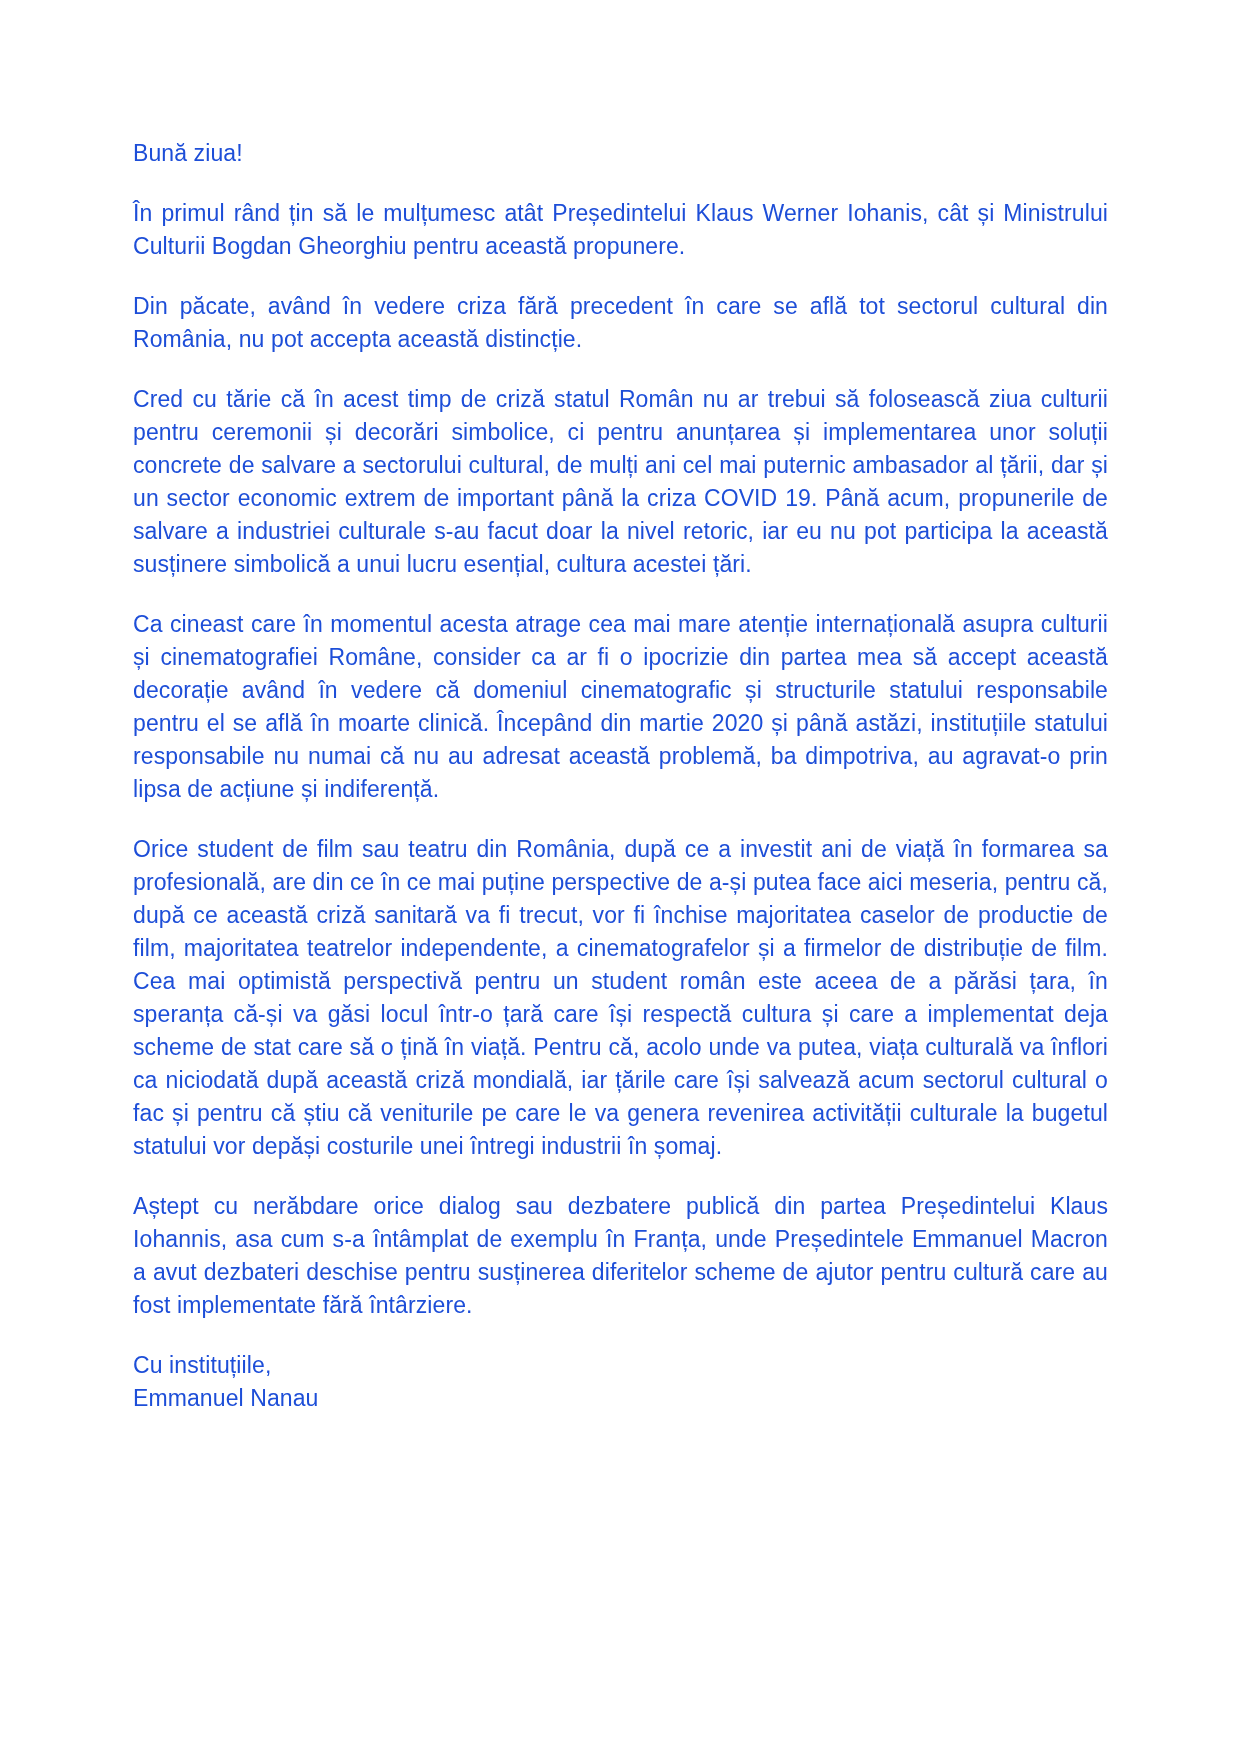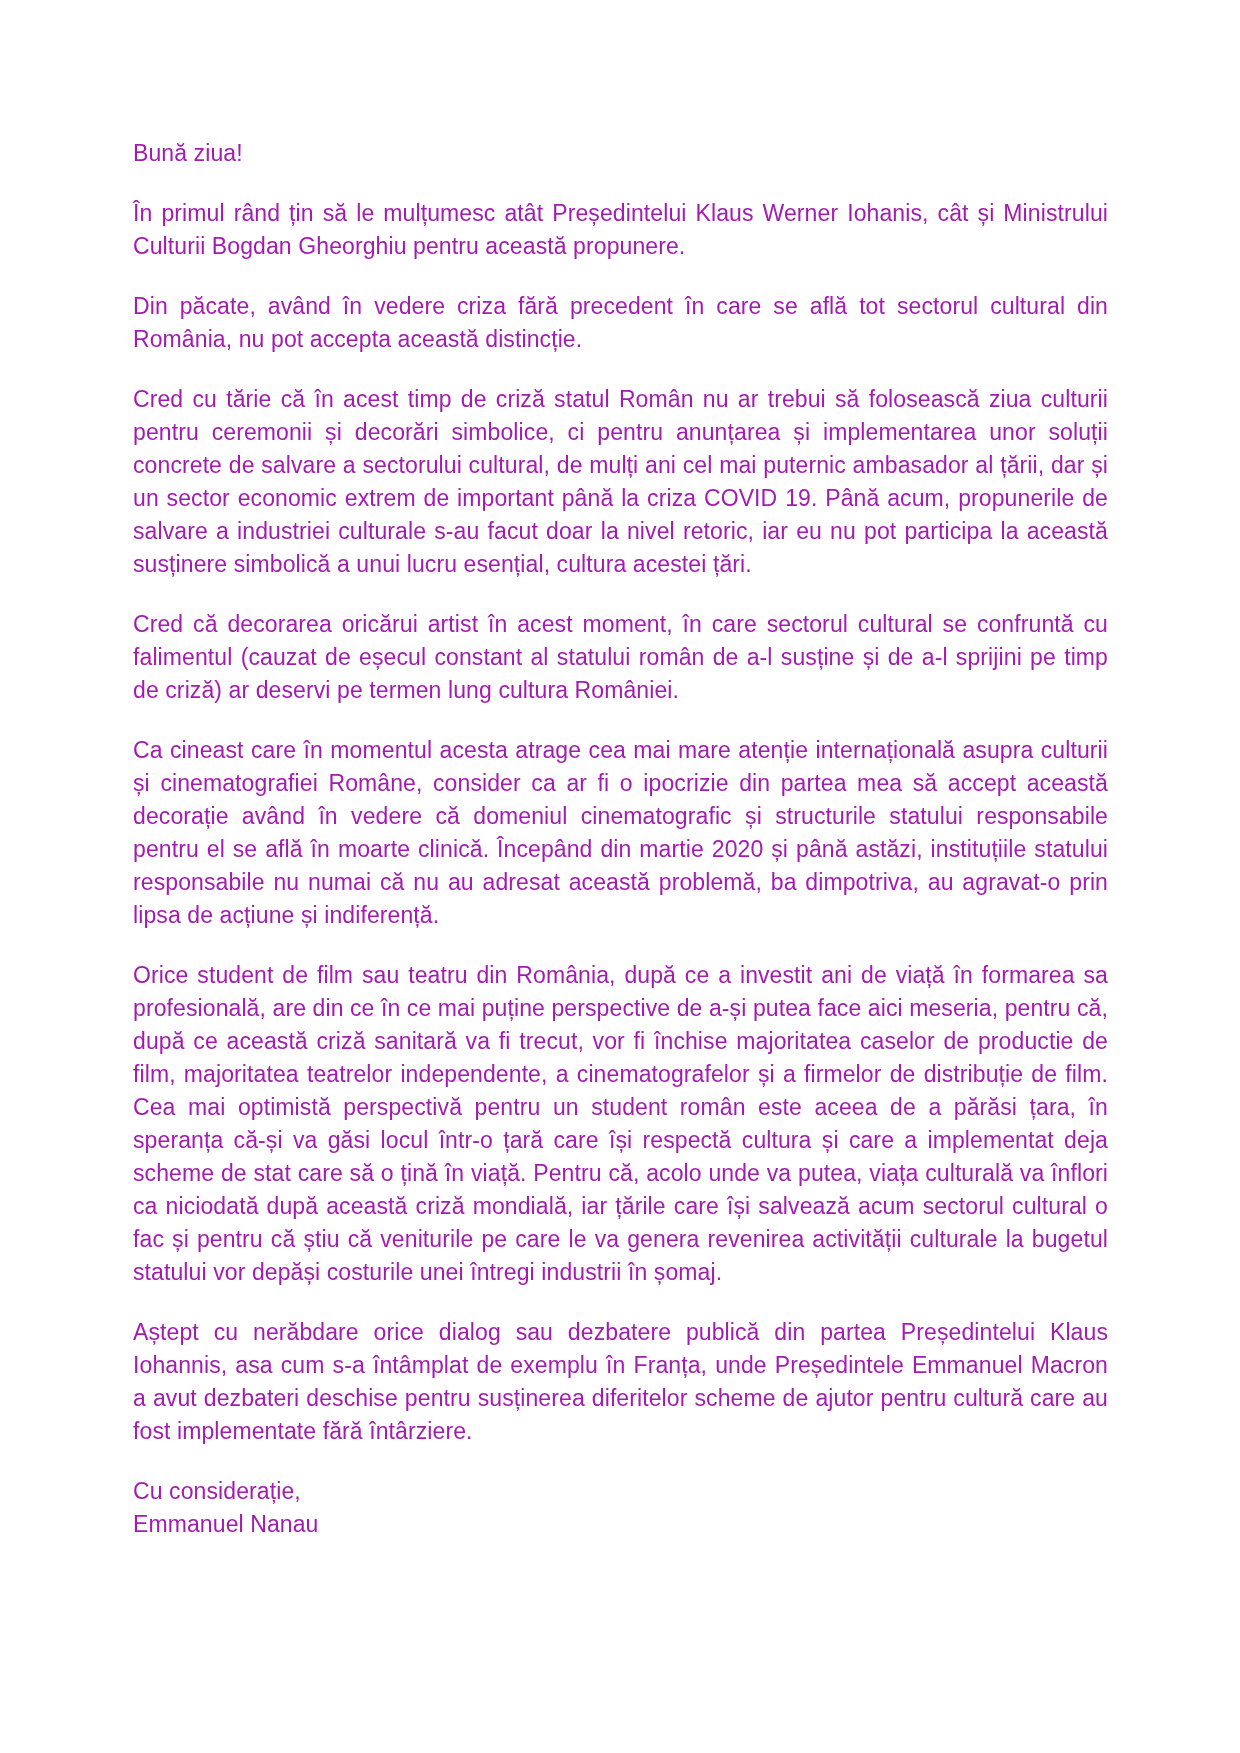--- a/index.html
+++ b/index.html
@@ -13,21 +13,21 @@
     position: relative;
     font-family: "Liberation Sans", "DejaVu Sans", sans-serif;
     -webkit-font-smoothing: antialiased;
   }
   .page {
     box-sizing: border-box;
     width: 1240px;
     height: 1753px;
     padding: 137px 132px 0 133px;
     background: #ffffff;
-    color: #a21caf;
+    color: #1d4ed8;
     overflow: hidden;
   }
   .page p {
     margin: 0 0 27px 0;
     font-size: 23px;
     line-height: 33px;
     letter-spacing: 0.1px;
   }
   .greeting {
     text-align: left;
@@ -48,24 +48,23 @@
 
 <div class="page">
   <p class="greeting">Bună ziua!</p>
 
   <p class="para">În primul rând țin să le mulțumesc atât Președintelui Klaus Werner Iohanis, cât și Ministrului Culturii Bogdan Gheorghiu pentru această propunere.</p>
 
   <p class="para">Din păcate, având în vedere criza fără precedent în care se află tot sectorul cultural din România, nu pot accepta această distincție.</p>
 
   <p class="para">Cred cu tărie că în acest timp de criză statul Român nu ar trebui să folosească ziua culturii pentru ceremonii și decorări simbolice, ci pentru anunțarea și implementarea unor soluții concrete de salvare a sectorului cultural, de mulți ani cel mai puternic ambasador al țării, dar și un sector economic extrem de important până la criza COVID 19. Până acum, propunerile de salvare a industriei culturale s-au facut doar la nivel retoric, iar eu nu pot participa la această susținere simbolică a unui lucru esențial, cultura acestei țări.</p>
 
-  <p class="para">Cred că decorarea oricărui artist în acest moment, în care sectorul cultural se confruntă cu falimentul (cauzat de eșecul constant al statului român de a-l susține și de a-l sprijini pe timp de criză) ar deservi pe termen lung cultura României.</p>
 
   <p class="para">Ca cineast care în momentul acesta atrage cea mai mare atenție internațională asupra culturii și cinematografiei Române, consider ca ar fi o ipocrizie din partea mea să accept această decorație având în vedere că domeniul cinematografic și structurile statului responsabile pentru el se află în moarte clinică. Începând din martie 2020 și până astăzi, instituțiile statului responsabile nu numai că nu au adresat această problemă, ba dimpotriva, au agravat-o prin lipsa de acțiune și indiferență.</p>
 
   <p class="para">Orice student de film sau teatru din România, după ce a investit ani de viață în formarea sa profesională, are din ce în ce mai puține perspective de a-și putea face aici meseria, pentru că, după ce această criză sanitară va fi trecut, vor fi închise majoritatea caselor de productie de film, majoritatea teatrelor independente, a cinematografelor și a firmelor de distribuție de film. Cea mai optimistă perspectivă pentru un student român este aceea de a părăsi țara, în speranța că-și va găsi locul într-o țară care își respectă cultura și care a implementat deja scheme de stat care să o țină în viață. Pentru că, acolo unde va putea, viața culturală va înflori ca niciodată după această criză mondială, iar țările care își salvează acum sectorul cultural o fac și pentru că știu că veniturile pe care le va genera revenirea activității culturale la bugetul statului vor depăși costurile unei întregi industrii în șomaj.</p>
 
   <p class="para">Aștept cu nerăbdare orice dialog sau dezbatere publică din partea Președintelui Klaus Iohannis, asa cum s-a întâmplat de exemplu în Franța, unde Președintele Emmanuel Macron a avut dezbateri deschise pentru susținerea diferitelor scheme de ajutor pentru cultură care au fost implementate fără întârziere.</p>
 
-  <p class="closing salutation">Cu considerație,</p>
+  <p class="closing salutation">Cu instituțiile,</p>
 
   <p class="closing">Emmanuel Nanau</p>
 </div>
 
 </body></html>

